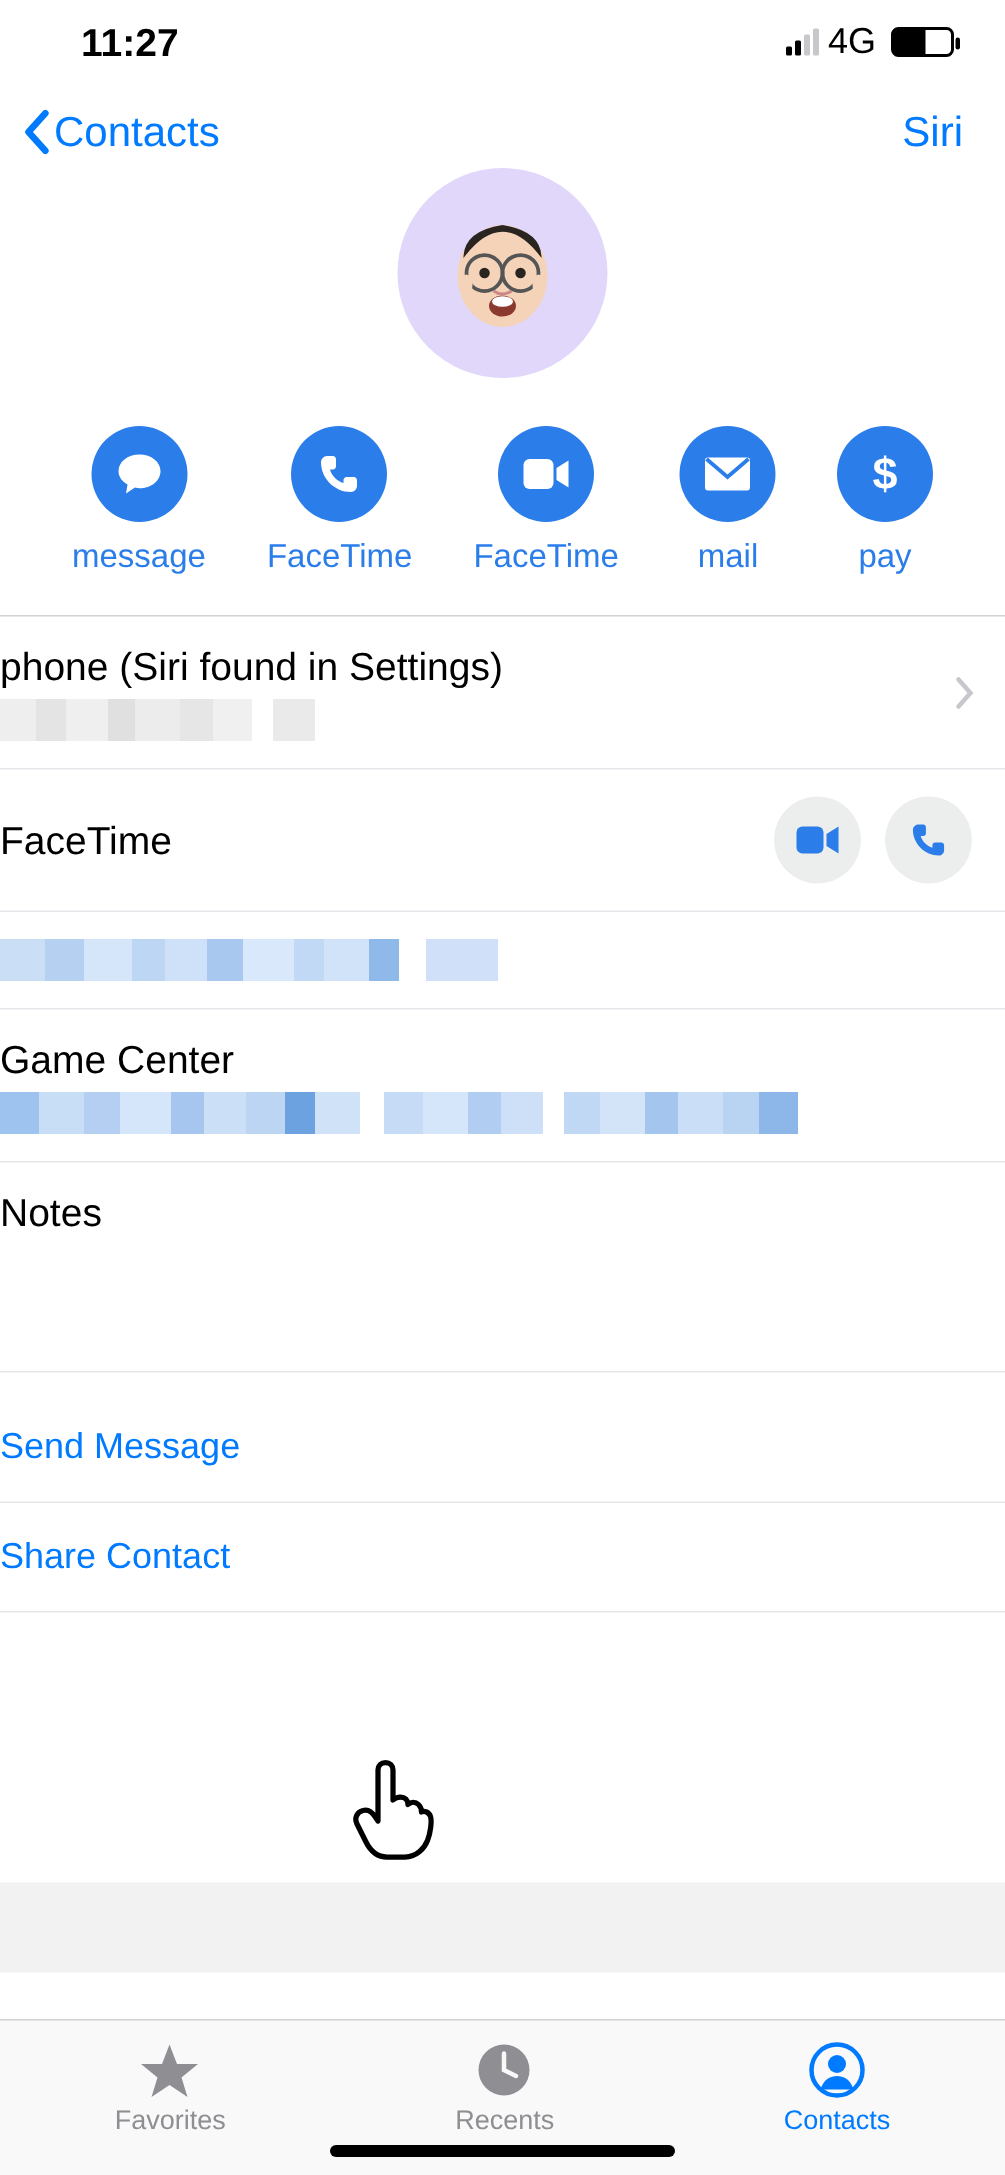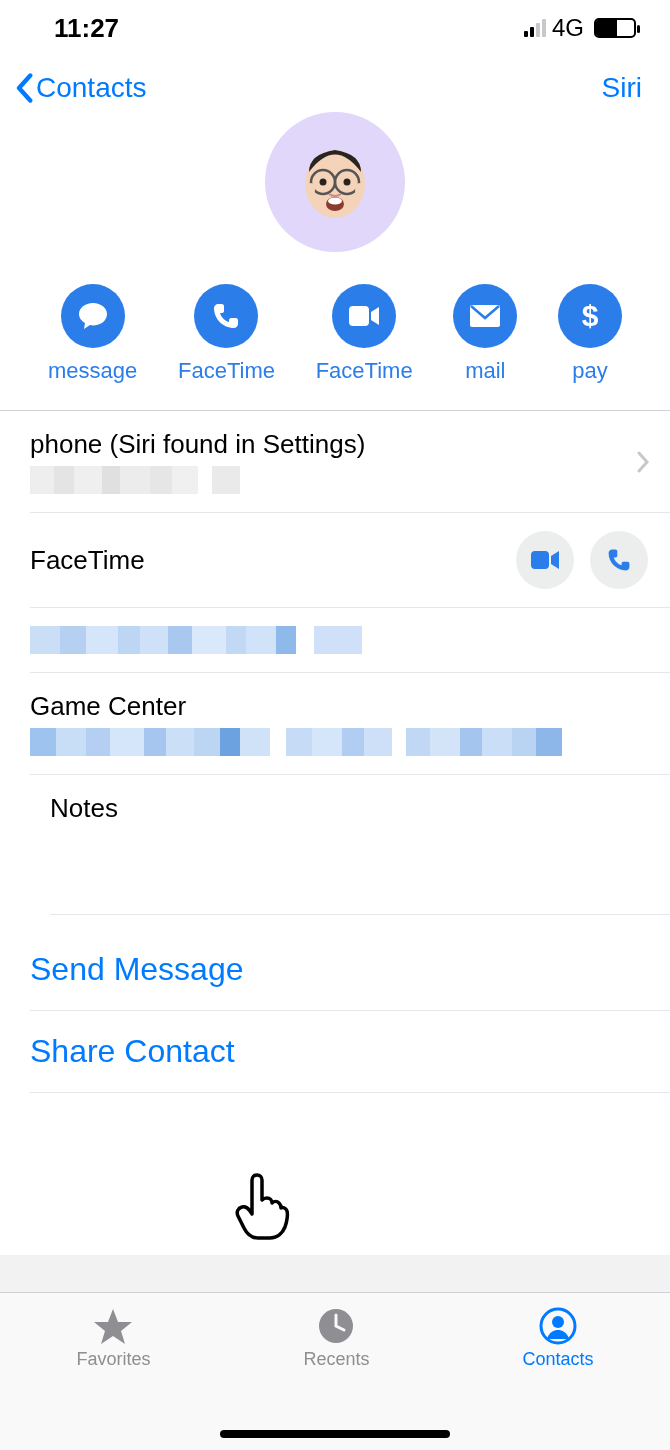--- a/index.html
+++ b/index.html
@@ -74,21 +74,21 @@
     .action-circle {
       width:64px; height:64px; border-radius:50%; background:#2b7de9;
       display:flex; align-items:center; justify-content:center;
     }
     .action-label { font-size:22px; color:#2b7de9; }
 
     
     .full-divider { height:1px; background:#d1d1d6; }
 
     
-    .rows { padding-left: 30px; }
+    .rows { }
     .row {
       border-bottom: 1px solid #e5e5ea;
       padding: 18px 22px 18px 0;
       position: relative;
     }
     .row-label { font-size: 26px; color:#000; margin-bottom: 6px; }
     .row-chev {
       position:absolute; right:20px; top:50%; transform:translateY(-50%);
       color:#c7c7cc;
     }
@@ -101,42 +101,42 @@
 
     .facetime-row {
       display:flex; justify-content:space-between; align-items:center;
     }
     .ft-icons { display:flex; gap:16px; }
     .ft-circle {
       width:58px; height:58px; border-radius:50%; background:#eceded;
       display:flex; align-items:center; justify-content:center;
     }
 
-    .notes-row { min-height: 140px; margin-left: 20px; }
+    .notes-row { min-height: 140px; }
 
     
     .link-row {
-      font-size: 32px; color:#007aff;
+      font-size: 24px; color:#007aff;
       padding: 22px 0;
       border-bottom: 1px solid #e5e5ea;
     }
     .link-row:first-of-type { border-top: 1px solid #e5e5ea; }
 
     
     .cursor-hand {
       position:absolute;
       left: 230px; top: 1172px;
       pointer-events:none;
     }
 
     
     .gap-fill { position:absolute; bottom:135px; left:0; right:0; height:60px; background:#f2f2f2;}
     .tab-bar {
       position:absolute; bottom:0; left:0; right:0;
-      height: 158px;
+      height: 104px;
       background:#f9f9f9;
       border-top:1px solid #d1d1d6;
       display:flex; justify-content:space-around;
       padding-top: 14px;
     }
     .tab { display:flex; flex-direction:column; align-items:center; gap:4px; color:#8e8e93;}
     .tab.active { color:#007aff; }
     .tab-label { font-size:18px; }
     .home-indicator {
       position:absolute; bottom:12px; left:50%; transform:translateX(-50%);

